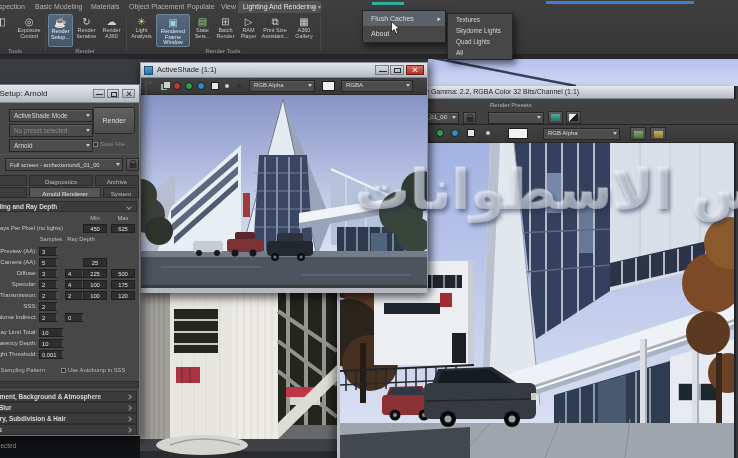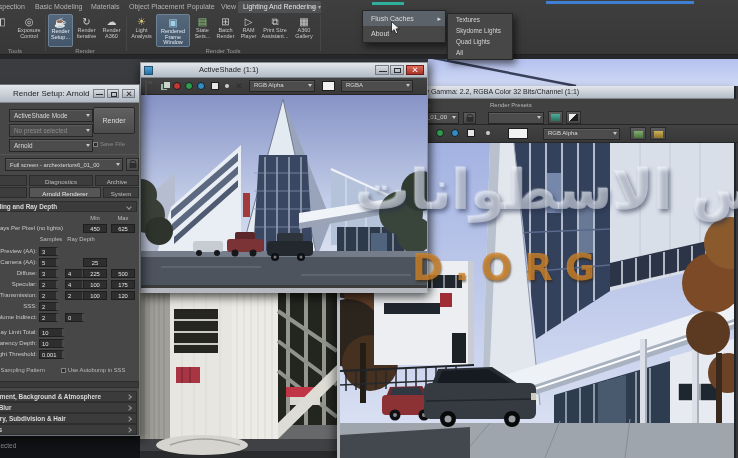--- a/index.html
+++ b/index.html
@@ -20,21 +20,21 @@
   .roverflow { position:absolute; top:3px; font-size:6px; color:#aaa; }
 
   
   .menu { background:#474747; border:1px solid #262626; box-shadow:3px 4px 7px rgba(0,0,0,.55); z-index:50; }
   .mitem { position:relative; height:15px; font-size:7px; line-height:15px; color:#dcdcdc; padding:0 8px; }
   .mitem.hl { background:#5b626a; }
   .mitem .marr { position:absolute; right:4px; top:0; }
   .sitem { height:11px; font-size:6.3px; line-height:11px; color:#d6d6d6; padding:0 8px; white-space:nowrap; }
 
   
-  .titlebar { position:absolute; left:0; top:0; right:0; background:linear-gradient(#e3e7ec,#b3bbc5); border-bottom:1px solid #7f868e; color:#1d1f22; overflow:hidden;padding-left:42px; }
+  .titlebar { position:absolute; left:0; top:0; right:0; background:linear-gradient(#e3e7ec,#b3bbc5); border-bottom:1px solid #7f868e; color:#1d1f22; overflow:hidden; }
   .winbtn { position:absolute; background:linear-gradient(#d9dde2,#aab1ba); border:1px solid #767d86; }
   .xbars { position:relative; display:block; width:100%; height:100%; }
   .xbars::before,.xbars::after { content:""; position:absolute; left:50%; top:50%; width:6px; height:1.4px; background:#2b2e33; }
   .xbars::before { transform:translate(-50%,-50%) rotate(45deg); }
   .xbars::after  { transform:translate(-50%,-50%) rotate(-45deg); }
   .xbars.white::before,.xbars.white::after { background:#fff; }
   .caret { display:inline-block; width:0; height:0; border-left:2.6px solid transparent; border-right:2.6px solid transparent; border-top:3.4px solid #c7c7c7; }
   .dd { position:absolute; background:#4c4c4c; border:1px solid #262626; box-shadow:inset 0 1px 0 #5c5c5c; color:#d8d8d8; overflow:hidden; }
   .dd .val { position:absolute; left:4px; top:0; white-space:nowrap; }
   .dd .val.ranchor { left:auto; right:11px; }
@@ -681,15 +681,14 @@
     <div class="sitem">Textures</div>
     <div class="sitem">Skydome Lights</div>
     <div class="sitem">Quad Lights</div>
     <div class="sitem">All</div>
   </div>
   <svg class="abs" style="left:391px;top:21px;z-index:70;" width="10" height="14" viewBox="0 0 10 14">
     <polygon points="0.5,0.5 0.5,11 3.1,8.6 4.9,12.8 6.7,12 5.1,7.9 8.4,7.6" fill="#f2f2f2" stroke="#1a1a1a" stroke-width="0.8"></polygon>
   </svg>
 
   <div class="abs wm-main" style="left:355px;top:158px;">فارس الاسطوانات</div>
-  <div class="abs wm-sub" style="left:412px;top:246px;">D.ORG</div>
 
 </div>
 
 </body></html>

